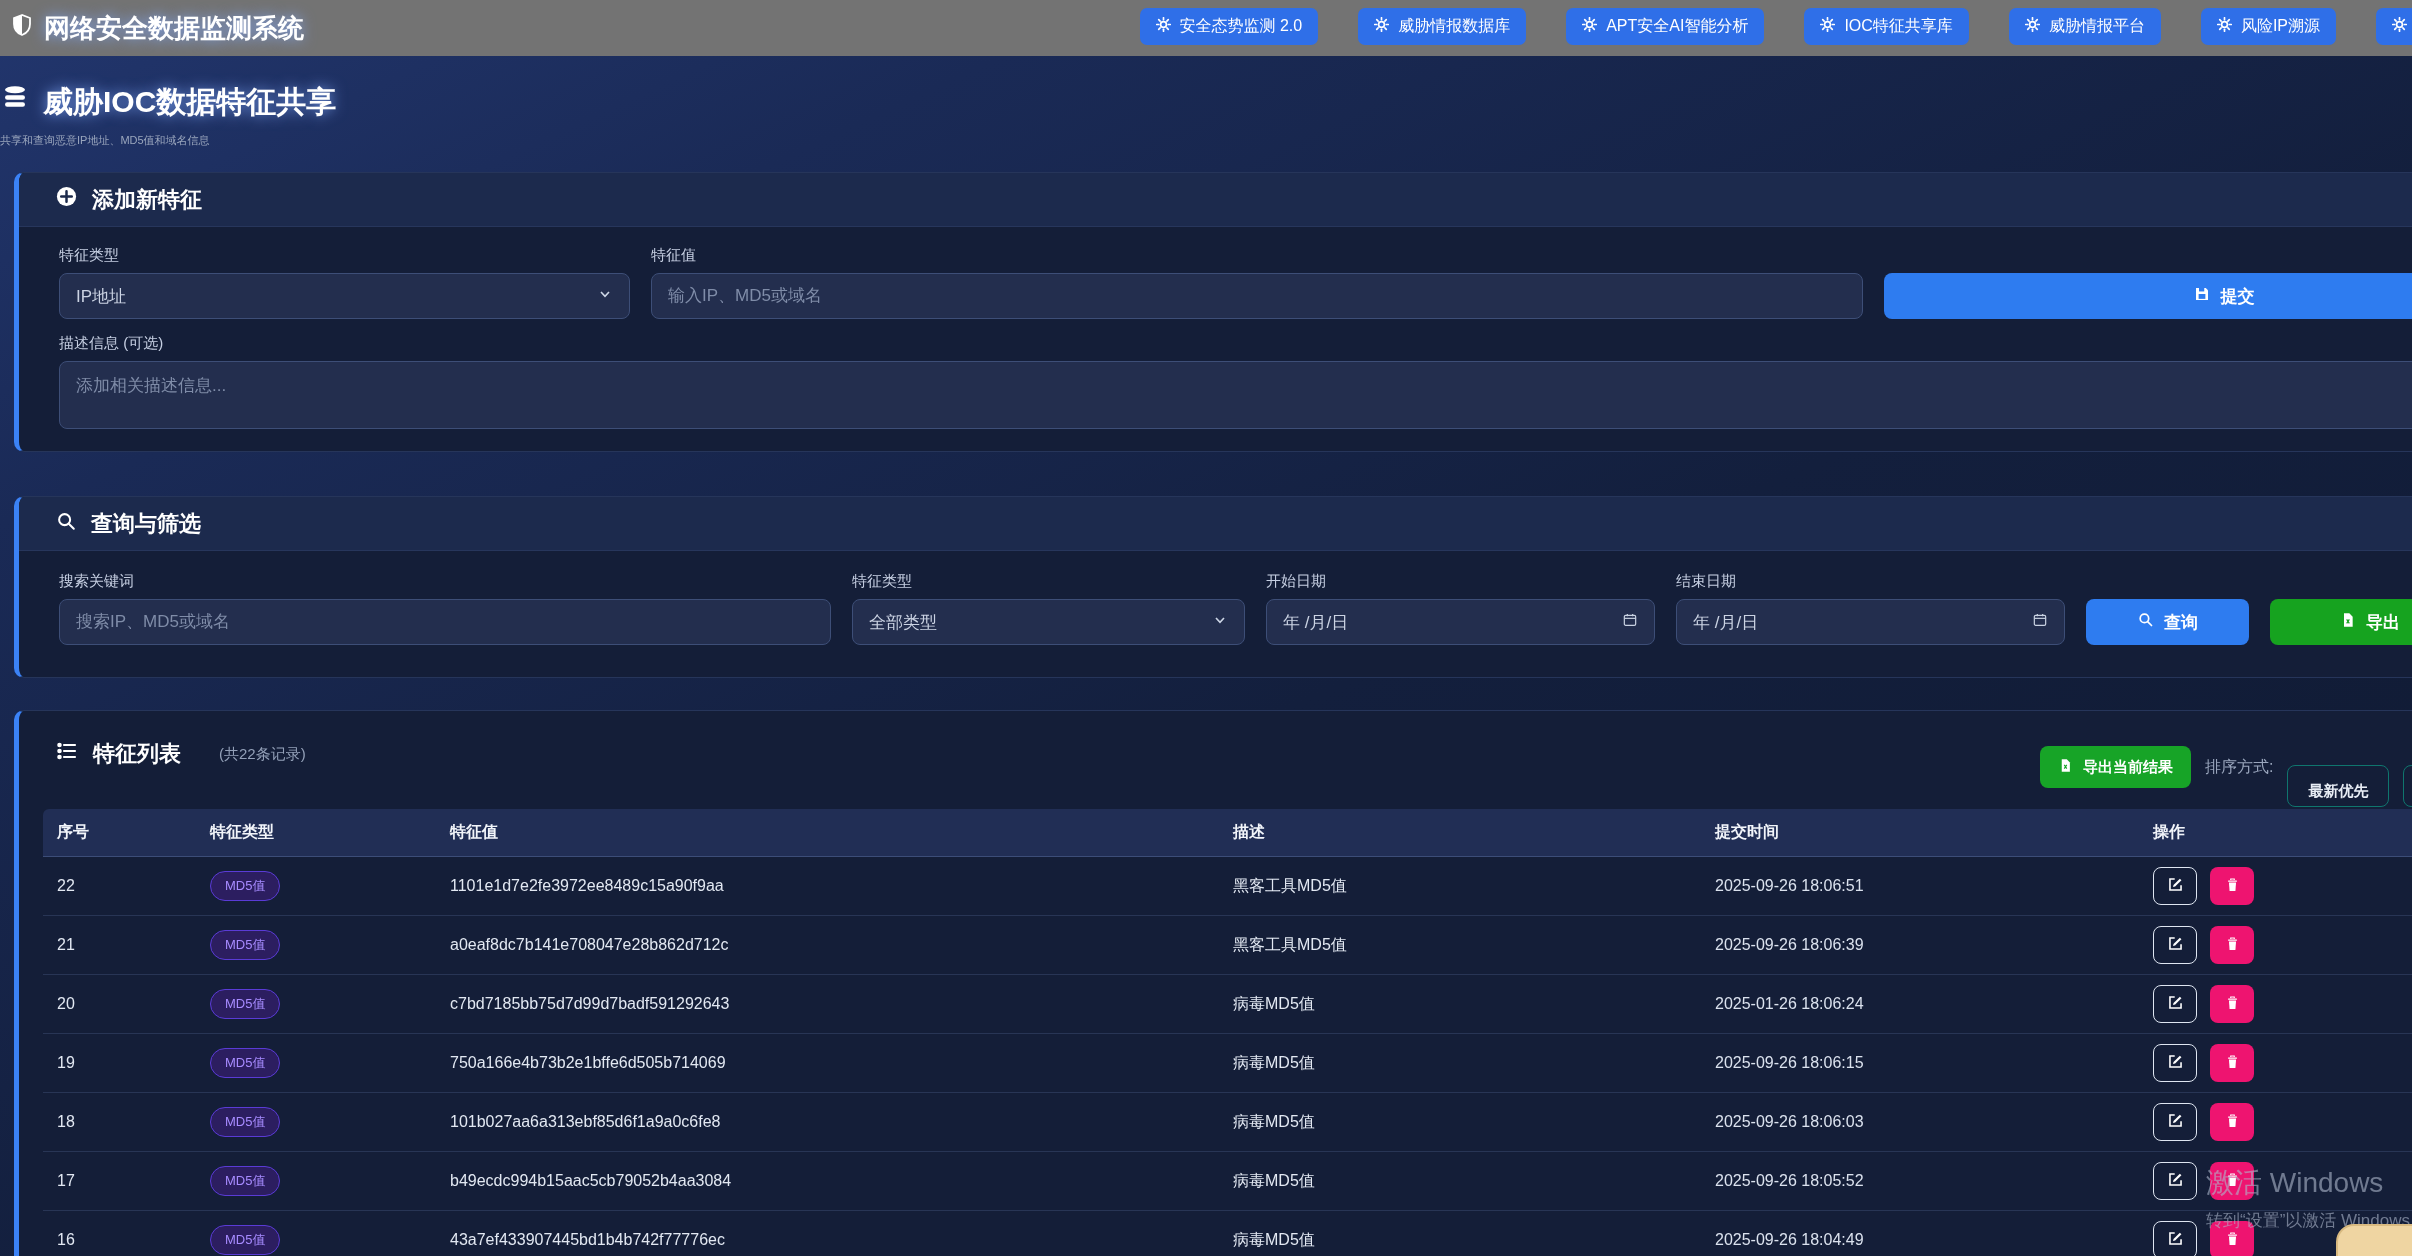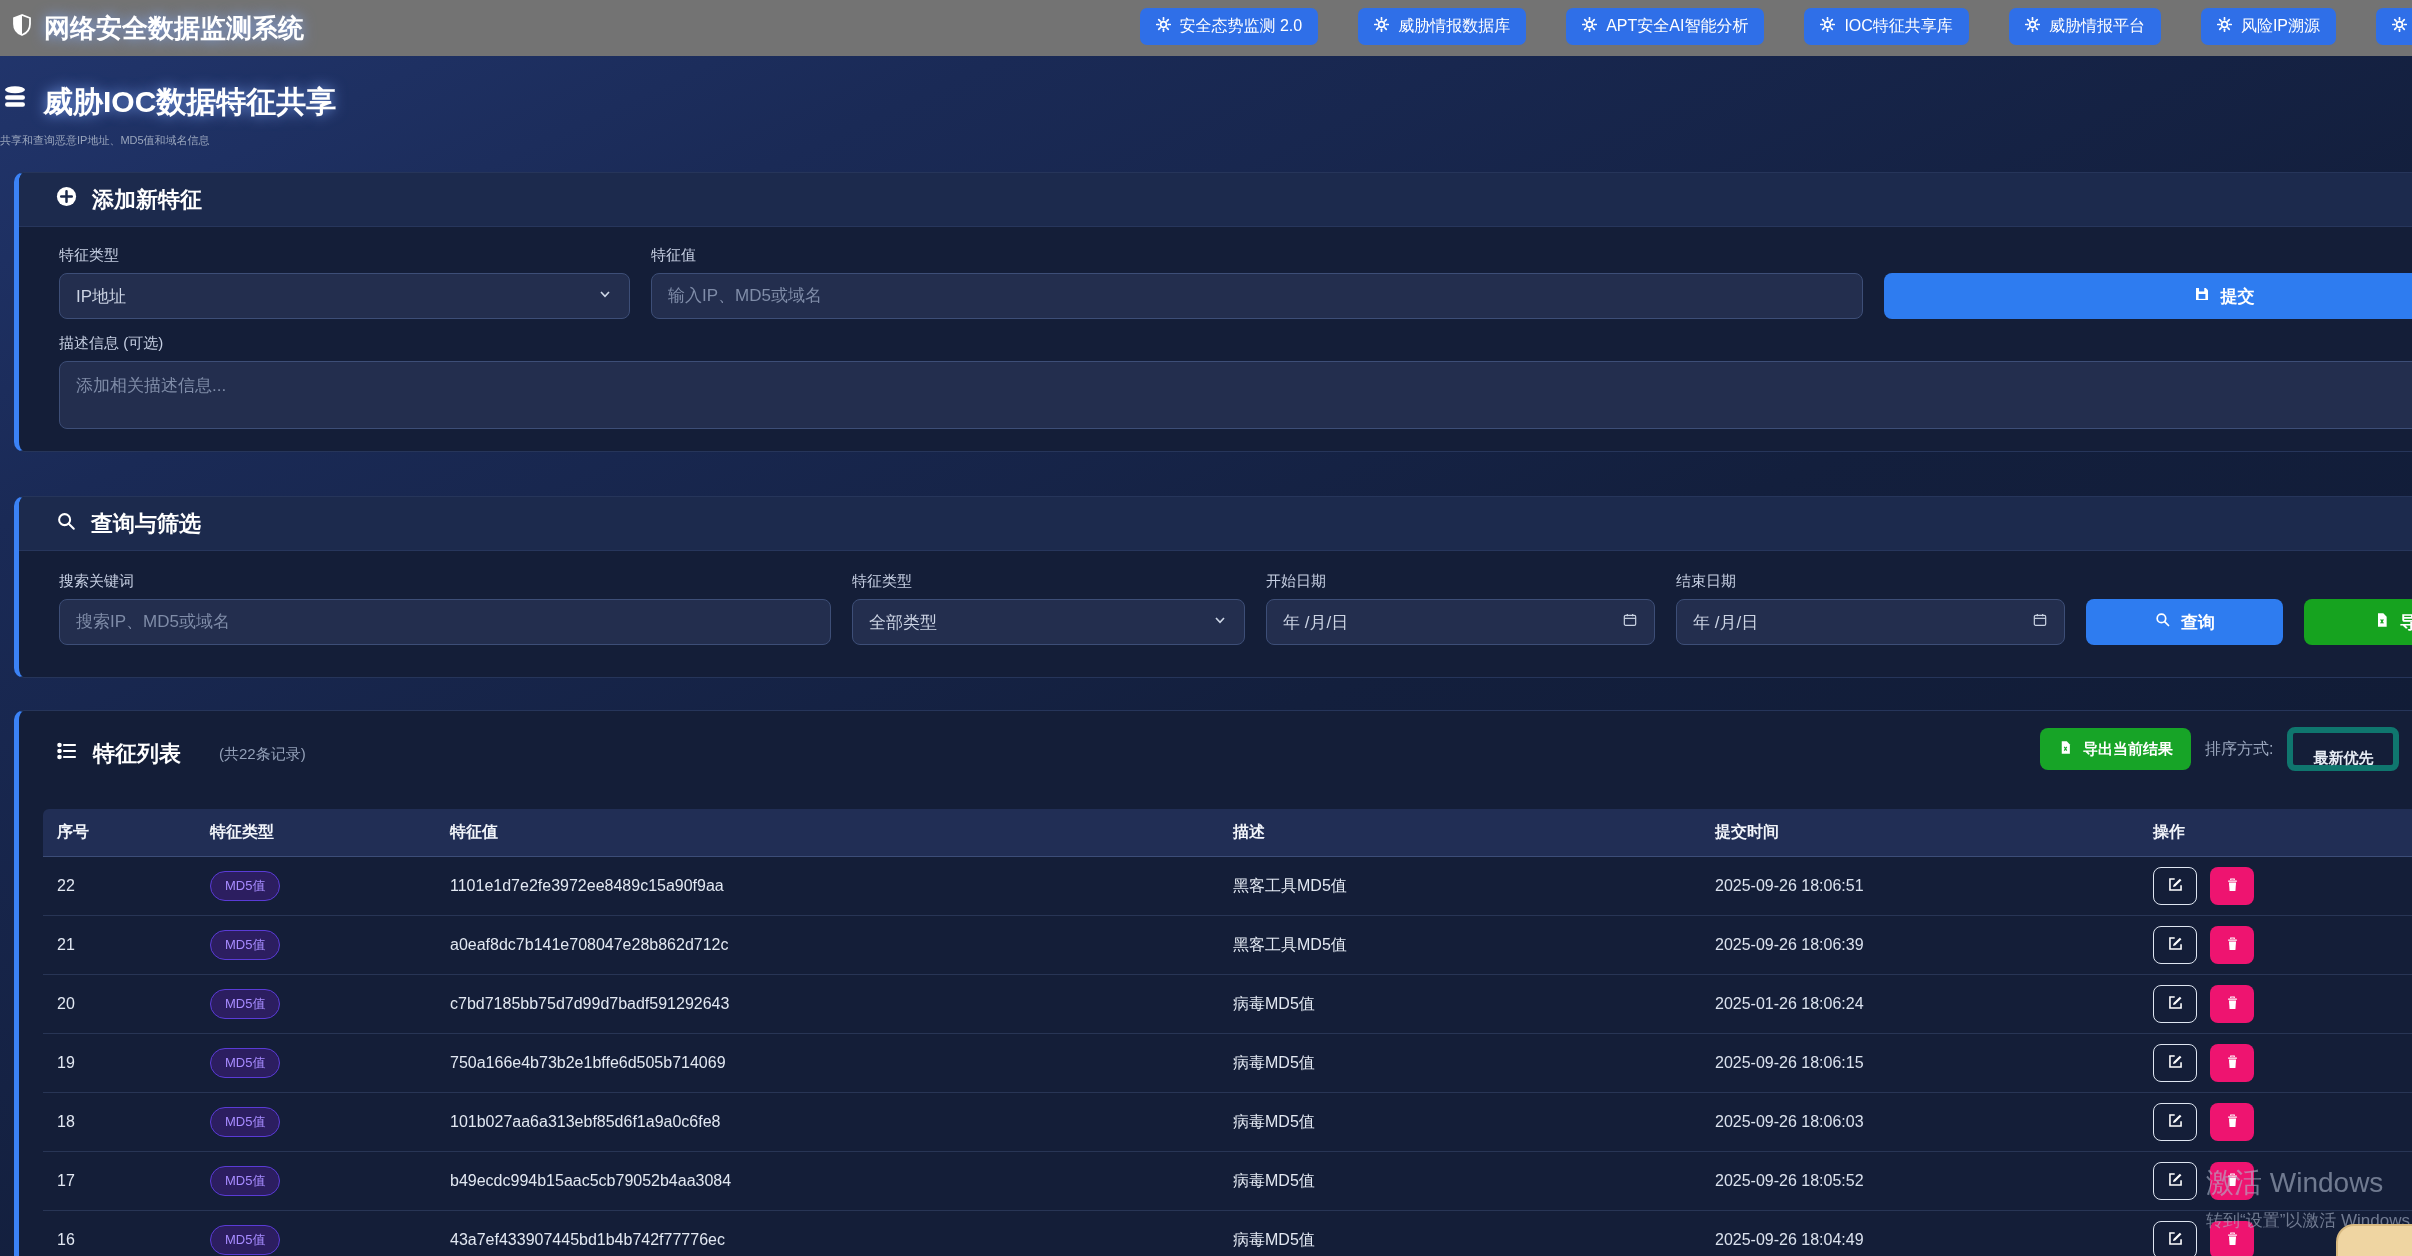--- a/index.html
+++ b/index.html
@@ -37,32 +37,32 @@
   input.control::placeholder, textarea.control::placeholder { color:#7f8ca8; }
   input.control { display:block; }
   .w-type { width:571px; } .w-value { width:1212px; }
   .btn { display:flex; align-items:center; justify-content:center; gap:10px; border:none; cursor:pointer;
          color:#fff; font-weight:bold; font-family:inherit; border-radius:8px; white-space:nowrap; }
   .submit-btn { flex:1; height:46px; background:#2e7cf0; font-size:17px; }
   .desc-field { margin-top:16px; }
   textarea.control { height:68px; padding-top:12px; resize:none; display:block; }
   .filter-card { margin-top:44px; }
   .w-kw { width:772px; } .w-ftype { width:393px; } .w-date { width:389px; }
-  .query-btn { width:197px; height:46px; background:#2e7cf0; font-size:17px; }
+  .query-btn { width:163px; height:46px; background:#2e7cf0; font-size:17px; }
   .export-btn { width:200px; height:46px; background:#16a31f; font-size:17px; }
   
   .list-card { margin-top:32px; position:relative; border-bottom:none; }
   .list-head { position:relative; padding:22px 0 6px 36px; height:70px; display:flex; align-items:center; gap:14px; }
   .list-title { font-size:22px; font-weight:bold; color:#fff; display:flex; align-items:center; gap:14px; }
   .record-count { font-size:15px; font-weight:normal; color:#93a0b8; margin-left:24px; }
   .list-actions { position:absolute; left:2021px; top:16px; display:flex; align-items:center; gap:14px; white-space:nowrap; }
   .export-results-btn { height:42px; padding:0 18px; background:#17a427; font-size:15px; }
   .sort-label { font-size:16px; color:#9aa6bd; }
-  .sort-btn { height:42px; padding:16px 20px; background:transparent; border:6px solid #0f766e; color:#e8edf5;
-              font-size:15px; font-weight:bold; border-radius:8px; cursor:pointer; font-family:inherit; }
+  .sort-btn { height:42px; padding:16px 20px; background:transparent; border:1px solid #0f766e; color:#e8edf5;
+              font-size:15px; font-weight:bold; border-radius:8px; cursor:pointer; font-family:inherit;margin-top:38px; }
   .table { margin:28px 0 0 24px; width:2520px; }
   .t-head, .t-row { display:grid; grid-template-columns:153px 240px 783px 482px 438px 300px;
                     align-items:center; padding-left:14px; }
   .t-head { height:48px; background:#212e55; border-radius:6px 6px 0 0; border-bottom:1px solid #3c4d78;
             font-size:16px; font-weight:bold; color:#f2f5fa; }
   .t-row { height:59px; border-bottom:1px solid rgba(93,114,163,.28); font-size:16px; color:#e2e8f2; }
   .badge { display:inline-block; padding:5px 14px; border-radius:999px; background:#2c1e60;
            border:1px solid #5a3bd6; color:#a78bff; font-size:13px; }
   .cell-time { color:#dbe2ee; }
   .actions { display:flex; gap:13px; }

